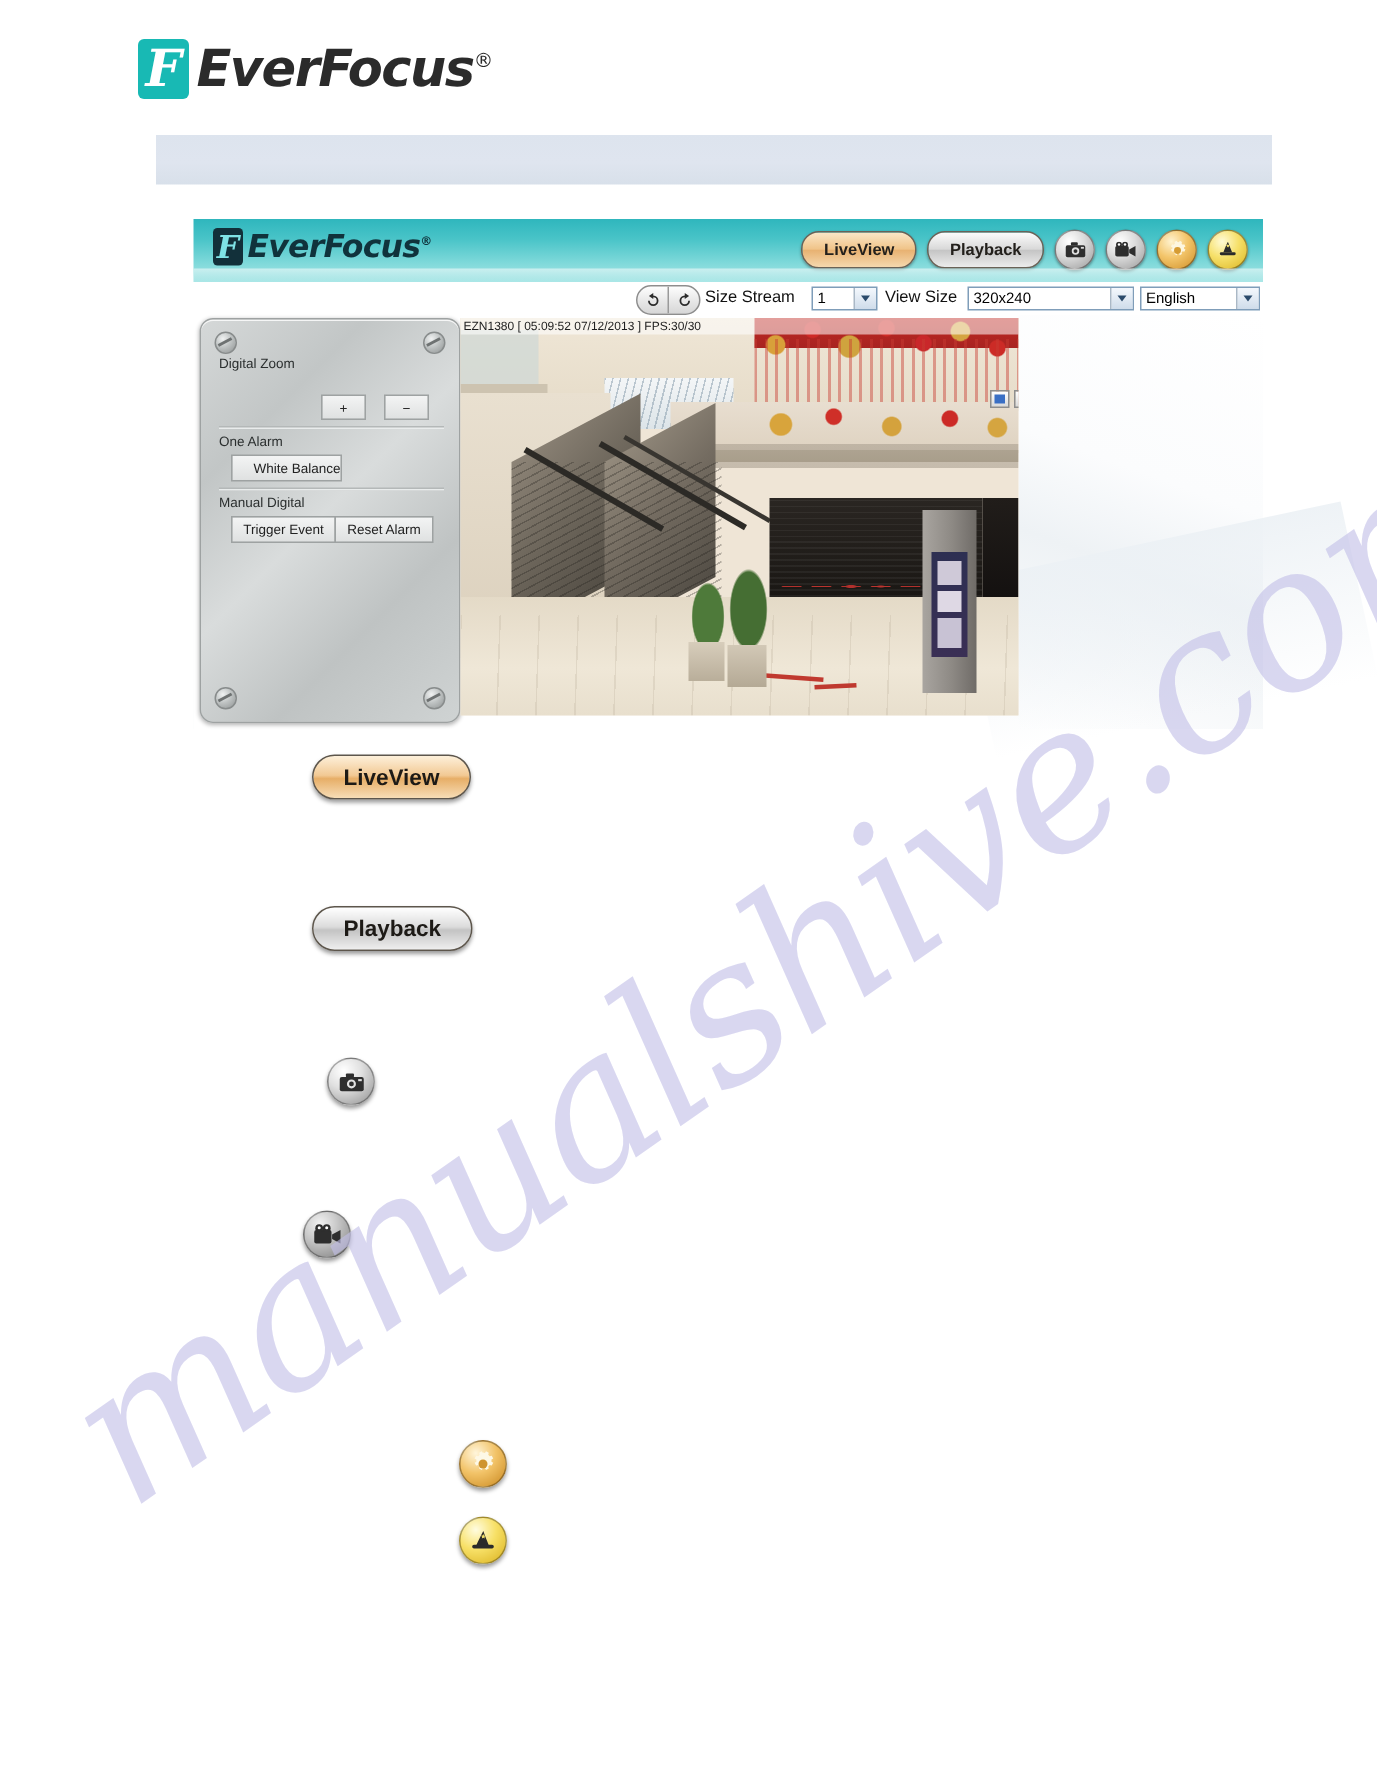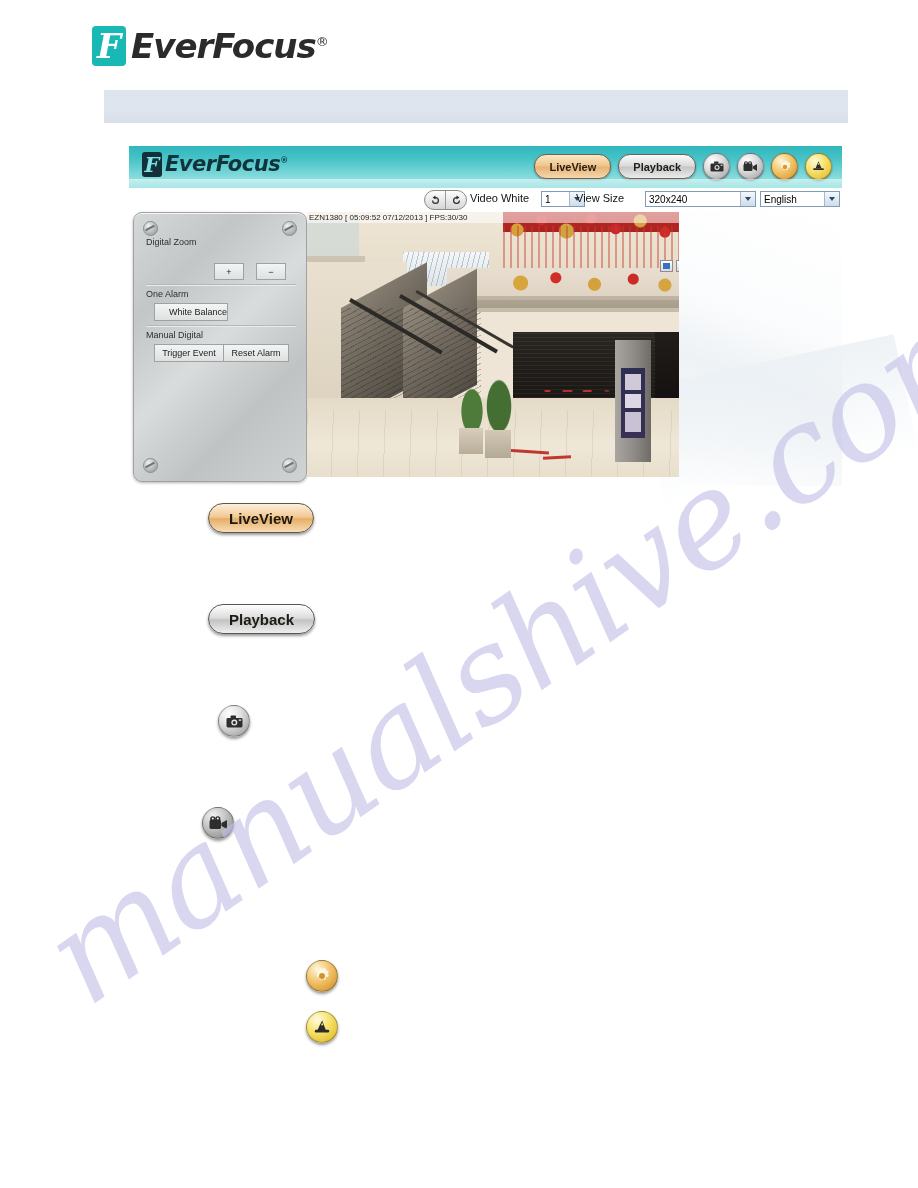--- a/index.html
+++ b/index.html
@@ -305,29 +305,29 @@
             <path d="M9 5.5 A3.5 3.5 0 1 1 5.5 2 L5.5 0.4 L8.4 2.4 L5.5 4.4 L5.5 3.2 A2.3 2.3 0 1 0 7.8 5.5 Z" fill="#2c2c2c" transform="scale(-1,1) translate(-11,0)"></path>
           </svg>
       </div>
       <div class="rot-btn">
         <svg width="11" height="11" viewBox="0 0 11 11">
             <path d="M9 5.5 A3.5 3.5 0 1 1 5.5 2 L5.5 0.4 L8.4 2.4 L5.5 4.4 L5.5 3.2 A2.3 2.3 0 1 0 7.8 5.5 Z" fill="#2c2c2c"></path>
           </svg>
       </div>
     </div>
 
-    <div class="tb-label" style="left:341px;">Video White</div>
+    <div class="tb-label" style="left:341px;">Size Stream</div>
     <div class="sel" style="left:412px;width:44px;">
       <span>1</span>
       <span class="arw">
           <i></i>
         </span>
     </div>
 
-    <div class="tb-label" style="left:447px;text-align:right;">View Size</div>
+    <div class="tb-label" style="left:461px;text-align:right;">View Size</div>
     <div class="sel" style="left:516px;width:111px;">
       <span>320x240</span>
       <span class="arw">
           <i></i>
         </span>
     </div>
 
     <div class="sel" style="left:631px;width:80px;">
       <span>English</span>
       <span class="arw">

